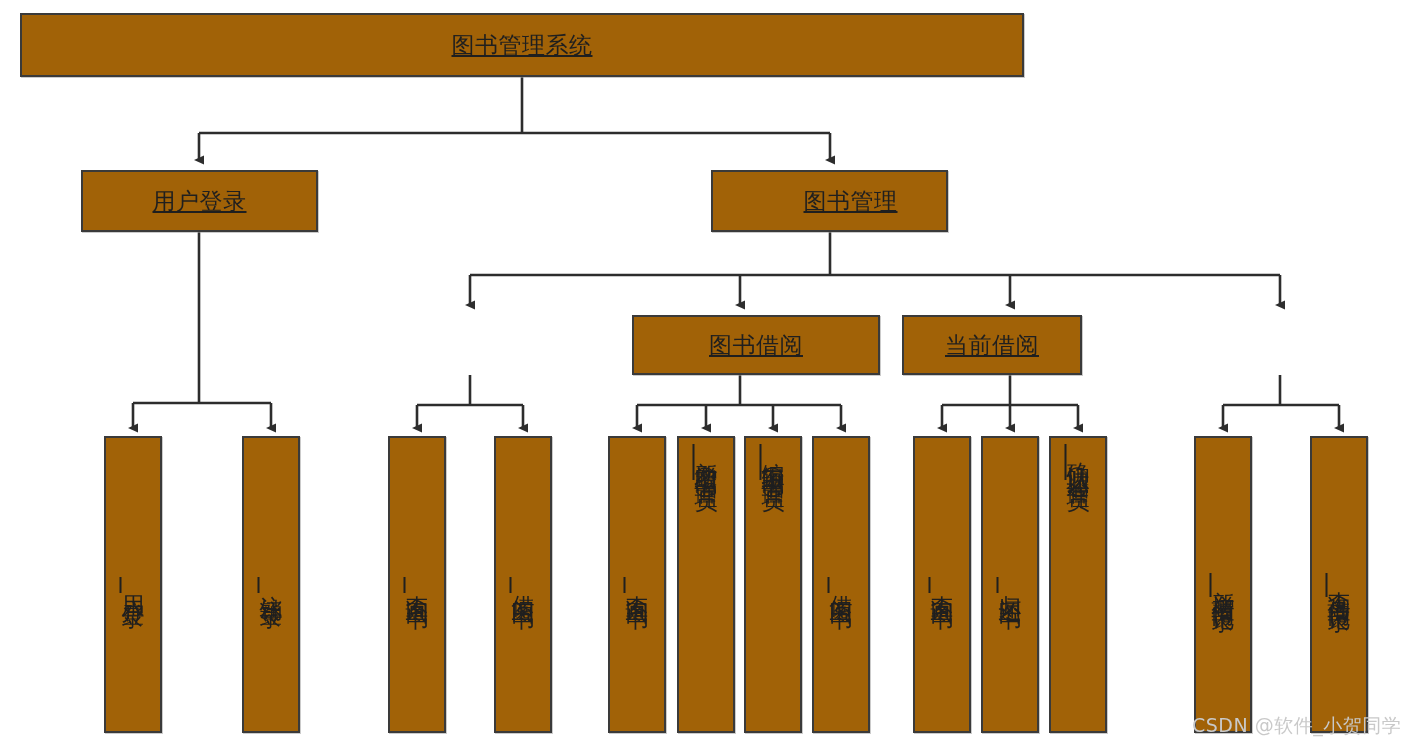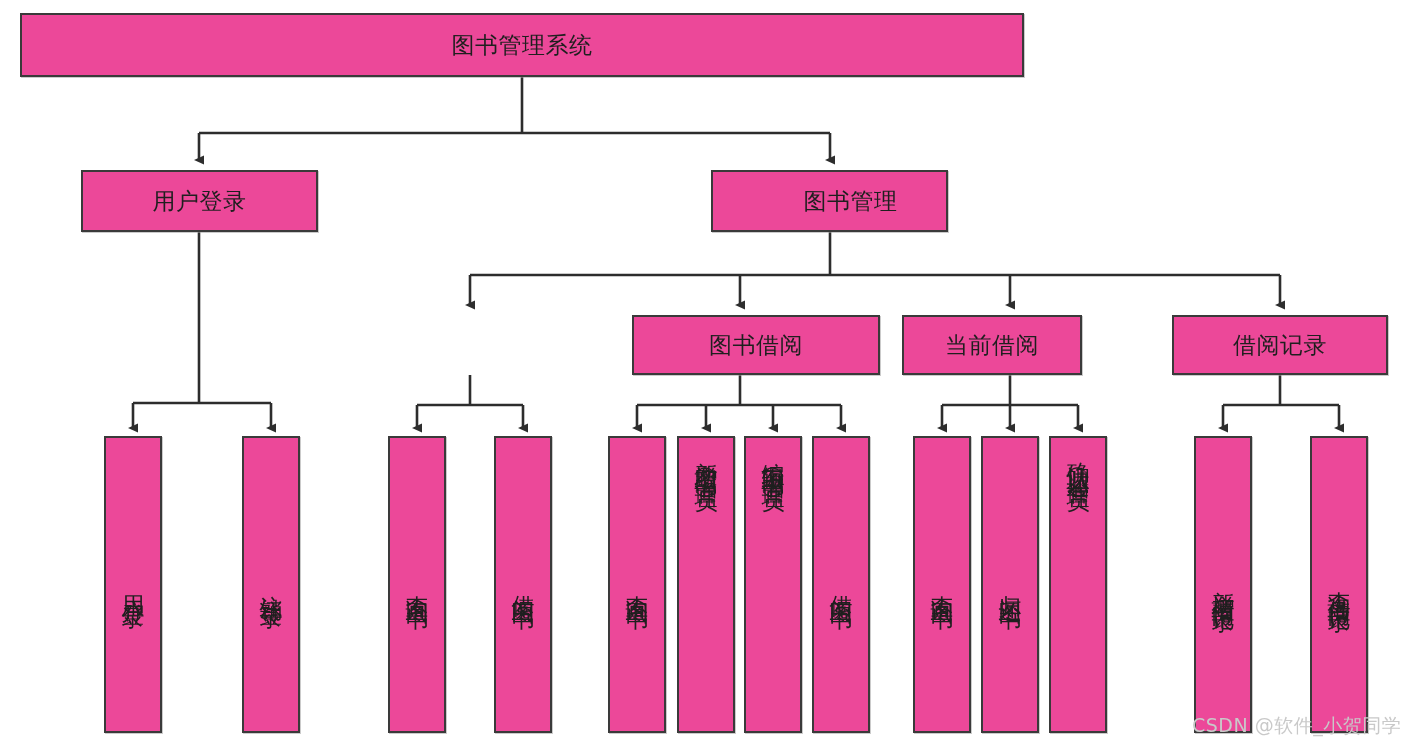--- a/index.html
+++ b/index.html
@@ -22,26 +22,27 @@
     left: 0;
     top: 0;
     width: 1405px;
     height: 747px;
     pointer-events: none;
   }
   .node {
     position: absolute;
     box-sizing: border-box;
     border: 2px solid #3a3a3a;
-    background: #ec4899;
+    background: #a16207;
     display: flex;
     align-items: center;
     justify-content: center;
     color: #1f1f1f;
     box-shadow: 1px 1px 0 rgba(160,160,160,0.55);
+    text-decoration: underline;
   }
   .node.horiz {
     font-size: 23px;
     letter-spacing: 0.5px;
   }
   .node.vert {
     font-size: 23px;
     align-items: center;
     justify-content: center;
   }
@@ -134,23 +135,20 @@
 
 
   <div class="node horiz" style="left:632px; top:315px; width:248px; height:60px;">
     <span>图书借阅</span>
   </div>
 
   <div class="node horiz" style="left:902px; top:315px; width:180px; height:60px;">
     <span>当前借阅</span>
   </div>
 
-  <div class="node horiz" style="left:1172px; top:315px; width:216px; height:60px;">
-    <span>借阅记录</span>
-  </div>
 
   <div class="node vert" style="left:104px; top:436px; width:58px; height:297px;">
     <span class="vtext">用户登录</span>
   </div>
 
   <div class="node vert" style="left:242px; top:436px; width:58px; height:297px;">
     <span class="vtext">注销登录</span>
   </div>
 
   <div class="node vert" style="left:388px; top:436px; width:58px; height:297px;">

